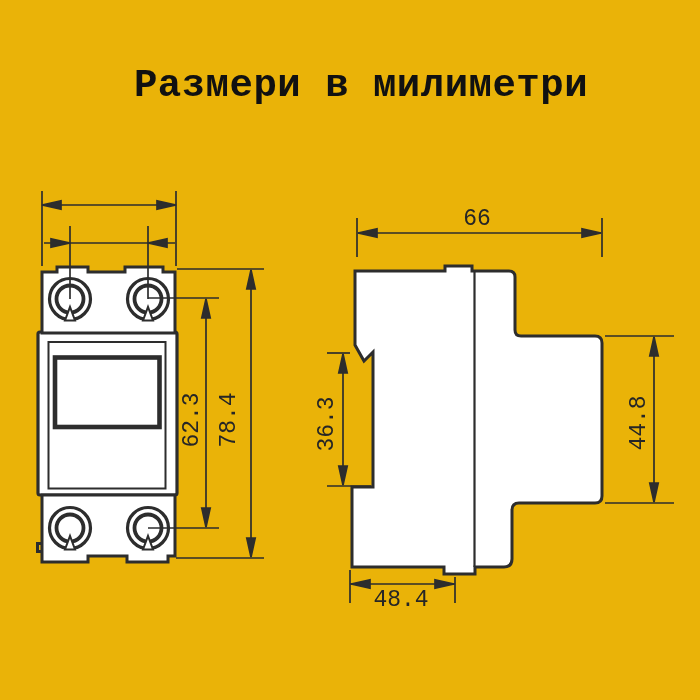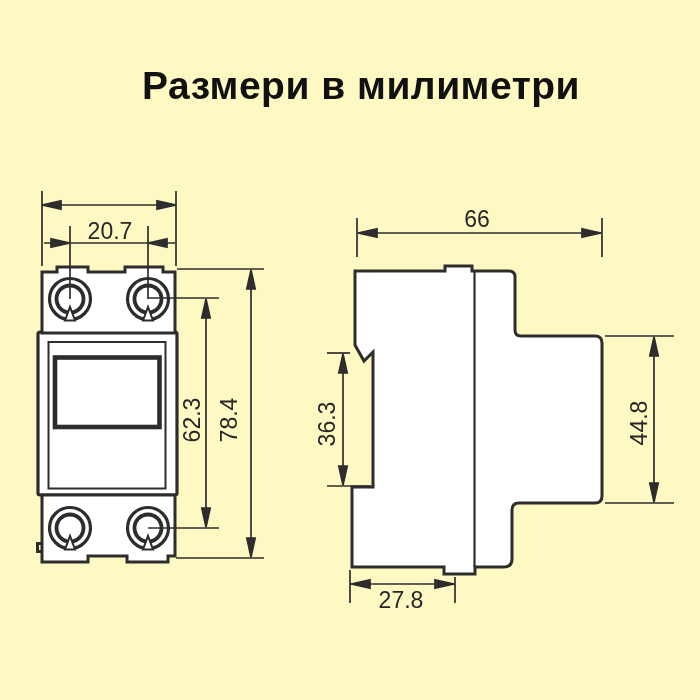--- a/index.html
+++ b/index.html
@@ -1,17 +1,17 @@
 <!DOCTYPE html>
 <html><head>
 <meta charset="utf-8">
 <style>
   html,body{margin:0;padding:0;background:#ffffff;}
-  .stage{position:relative;width:700px;height:700px;background:#fef9c3;overflow:hidden;
-         font-family:Liberation Sans, sans-serif;color:#1e1e1e;}
+  .stage{position:relative;width:700px;height:700px;background:#eab308;overflow:hidden;
+         font-family:Liberation Mono, monospace;color:#1e1e1e;}
   .title{position:absolute;top:64px;left:0;width:700px;text-align:center;
          font-size:39px;font-weight:bold;letter-spacing:0.5px;text-indent:22px;color:#111;}
   svg{position:absolute;top:0;left:0;}
   .dim{position:absolute;width:84px;height:26px;display:flex;align-items:center;justify-content:center;
        font-size:23px;color:#262626;white-space:nowrap;}
   .rot{transform:rotate(-90deg);}
 </style>
 </head>
 <body>
 
@@ -127,21 +127,20 @@
           <line x1="350" y1="570" x2="350" y2="603"></line>
             <line x1="455" y1="577" x2="455" y2="603"></line>
           <line x1="350" y1="584" x2="455" y2="584"></line>
           <polygon points="351,584 370,579.8 370,588.2" fill="#2d2d2d"></polygon>
           <polygon points="454,584 435,579.8 435,588.2" fill="#2d2d2d"></polygon>
         </g>
       </g>
     </g>
   </svg>
 
-  <div class="dim" style="left:68px;top:218px;">20.7</div>
   <div class="dim rot" style="left:150px;top:407px;">62.3</div>
   <div class="dim rot" style="left:187px;top:407px;">78.4</div>
   <div class="dim" style="left:435px;top:206px;">66</div>
   <div class="dim rot" style="left:285px;top:411px;">36.3</div>
   <div class="dim rot" style="left:597px;top:410px;">44.8</div>
-  <div class="dim" style="left:359px;top:587px;">27.8</div>
+  <div class="dim" style="left:359px;top:587px;">48.4</div>
 
 </div>
 
 </body></html>

